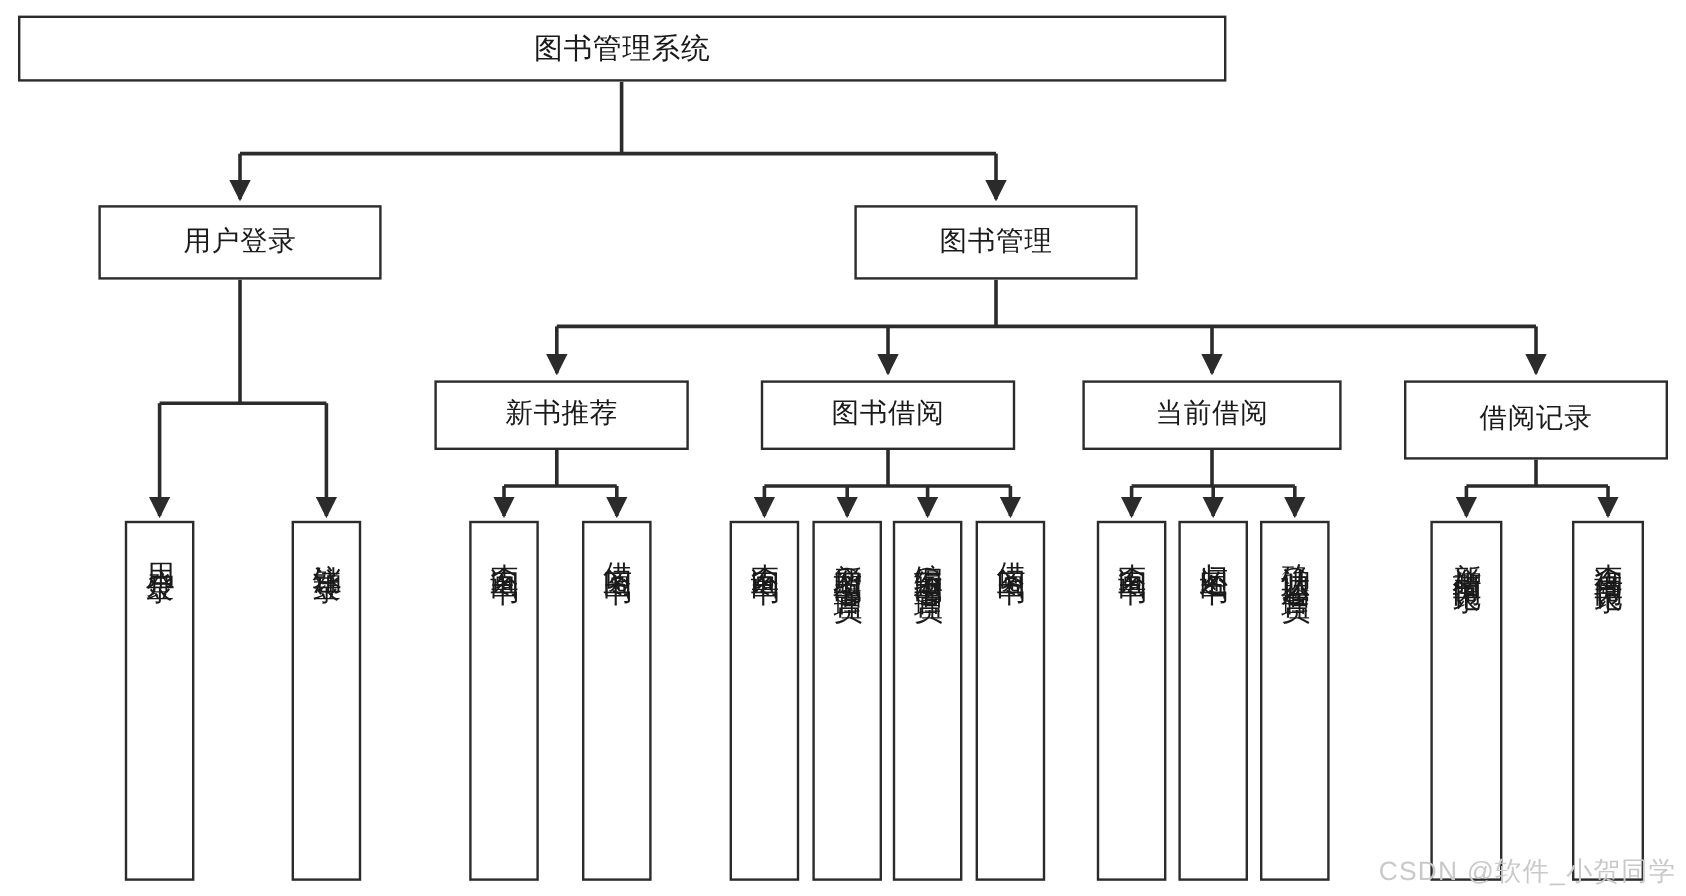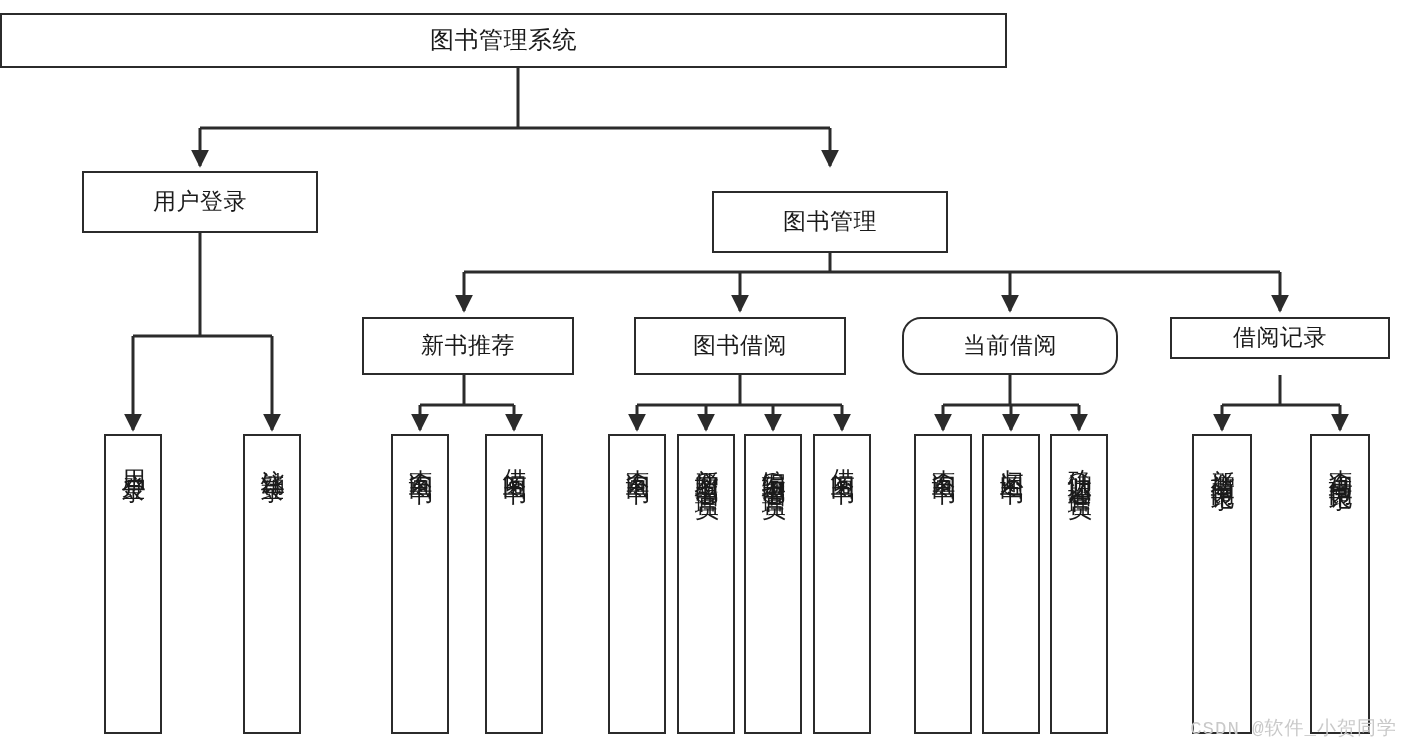--- a/index.html
+++ b/index.html
@@ -60,26 +60,26 @@
     text-orientation: upright;
     font-size: 24px;
     line-height: 1.22;
     letter-spacing: 4px;
     white-space: nowrap;
   }
   .watermark {
     position: absolute;
     right: 8px;
     bottom: 6px;
-    font-size: 19px;
+    font-size: 22px;
     color: #c9c9c9;
     letter-spacing: 1px;
     z-index: 5;
     white-space: nowrap;
-    font-family: Liberation Mono, monospace;
+    font-family: Liberation Sans, sans-serif;
   }
 </style>
 </head>
 <body>
 
 <div id="canvas">
 
   <svg id="edges" viewBox="0 0 1405 747" xmlns="http://www.w3.org/2000/svg">
     <defs>
       <marker id="arrow" viewBox="0 0 10 10" refX="9" refY="5" markerWidth="6" markerHeight="6" orient="auto-start-reverse">
@@ -123,45 +123,45 @@
       <path d="M 1011 405 L 1011 430" marker-end="url(#arrow)"></path>
       <path d="M 1079 405 L 1079 430" marker-end="url(#arrow)"></path>
 
       <path d="M 1280 375 L 1280 405"></path>
       <path d="M 1222 405 L 1340 405"></path>
       <path d="M 1222 405 L 1222 430" marker-end="url(#arrow)"></path>
       <path d="M 1340 405 L 1340 430" marker-end="url(#arrow)"></path>
     </g>
   </svg>
 
-  <div class="node h root" style="left:0; top:13px; width:1007px; height:55px;">
+  <div class="node h root" style="left:15px; top:13px; width:1007px; height:55px;">
     <span class="label">图书管理系统</span>
   </div>
 
   <div class="node h" style="left:82px; top:171px; width:236px; height:62px;">
     <span class="label">用户登录</span>
   </div>
 
-  <div class="node h" style="left:712px; top:171px; width:236px; height:62px;margin-top:20px;">
+  <div class="node h" style="left:712px; top:171px; width:236px; height:62px;">
     <span class="label">图书管理</span>
   </div>
 
   <div class="node h" style="left:362px; top:317px; width:212px; height:58px;">
     <span class="label">新书推荐</span>
   </div>
 
   <div class="node h" style="left:634px; top:317px; width:212px; height:58px;text-align:center;">
     <span class="label">图书借阅</span>
   </div>
 
-  <div class="node h" style="left:902px; top:317px; width:216px; height:58px;border-radius:19px;">
+  <div class="node h" style="left:902px; top:317px; width:216px; height:58px;">
     <span class="label">当前借阅</span>
   </div>
 
-  <div class="node h" style="left:1170px; top:317px; width:220px; height:42px;">
+  <div class="node h" style="left:1170px; top:317px; width:220px; height:66px;">
     <span class="label">借阅记录</span>
   </div>
 
   <div class="node v" style="left:104px; top:434px; width:58px; height:300px;">
     <span class="label">用户登录</span>
   </div>
 
   <div class="node v" style="left:243px; top:434px; width:58px; height:300px;">
     <span class="label">注销登录</span>
   </div>

